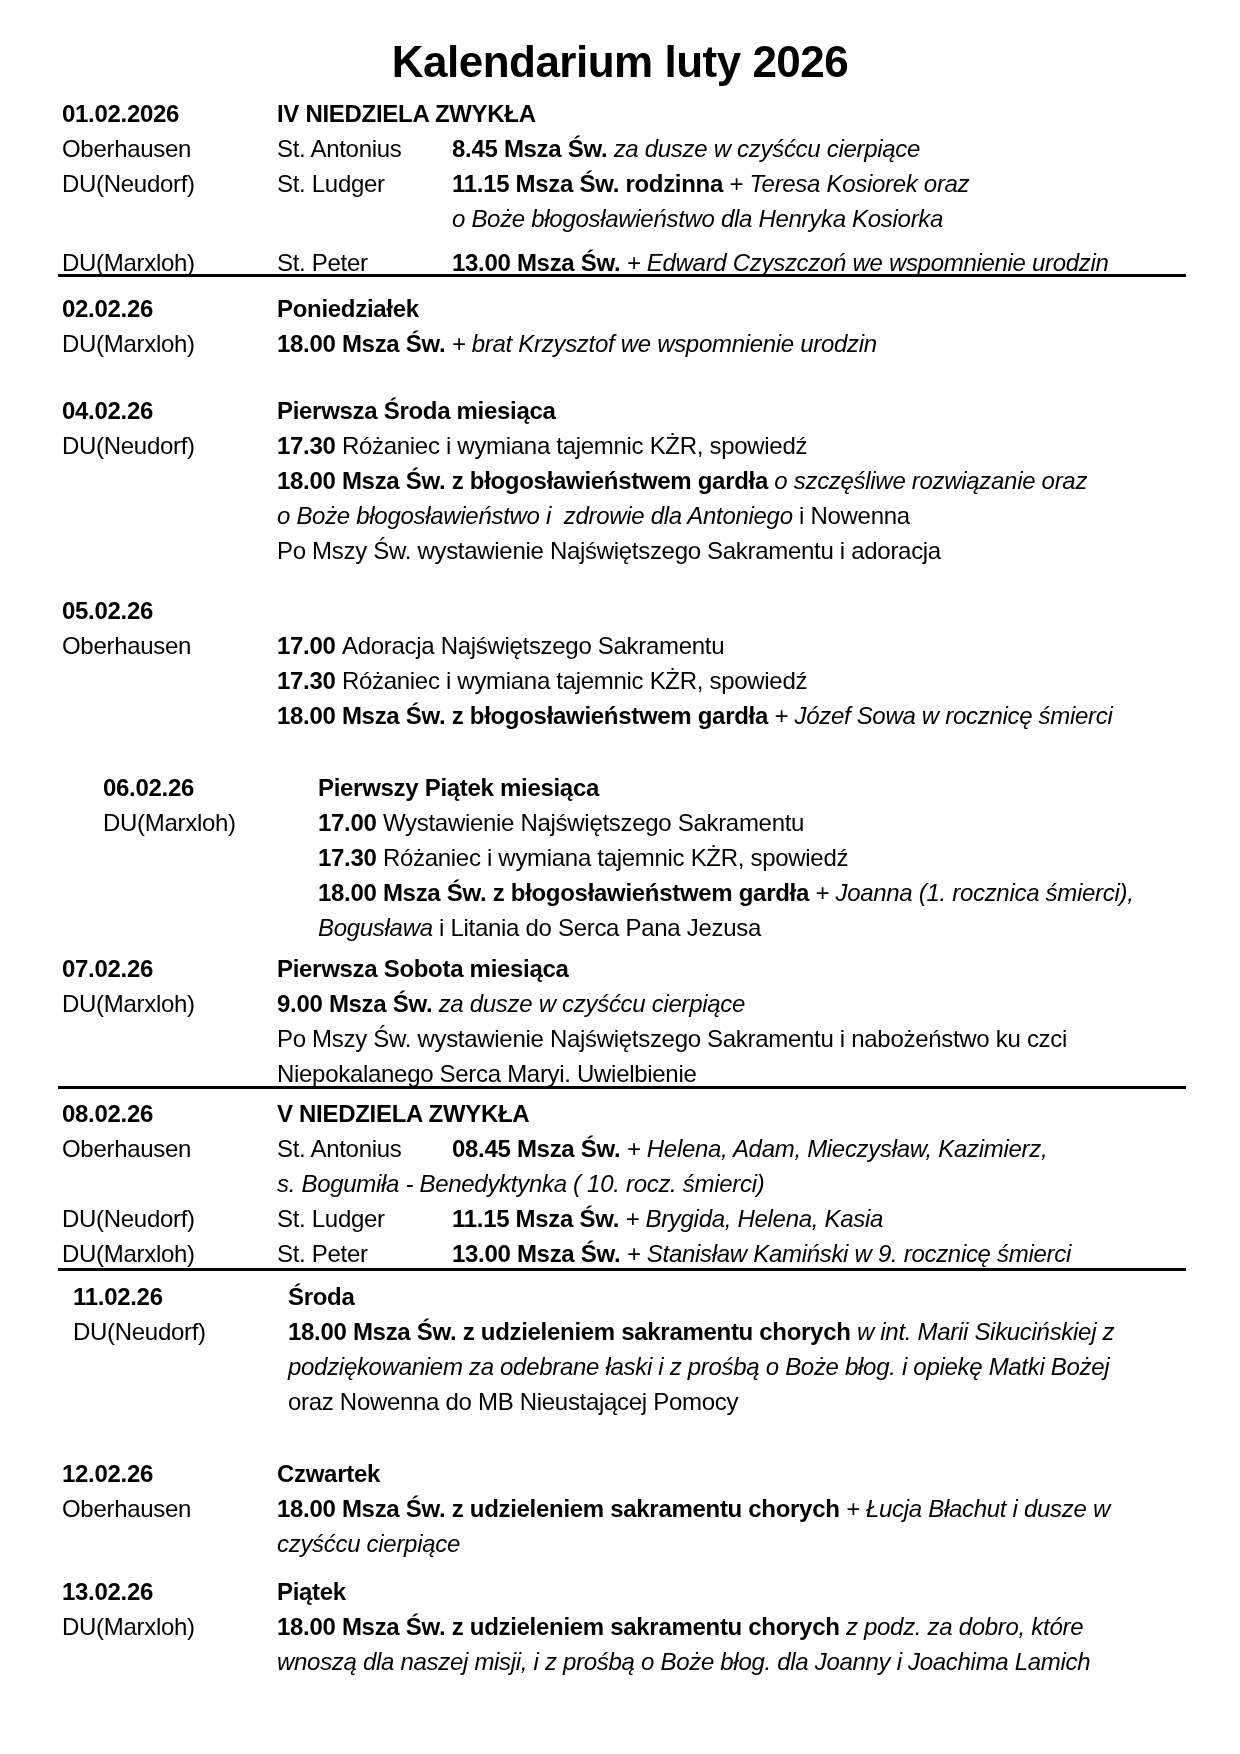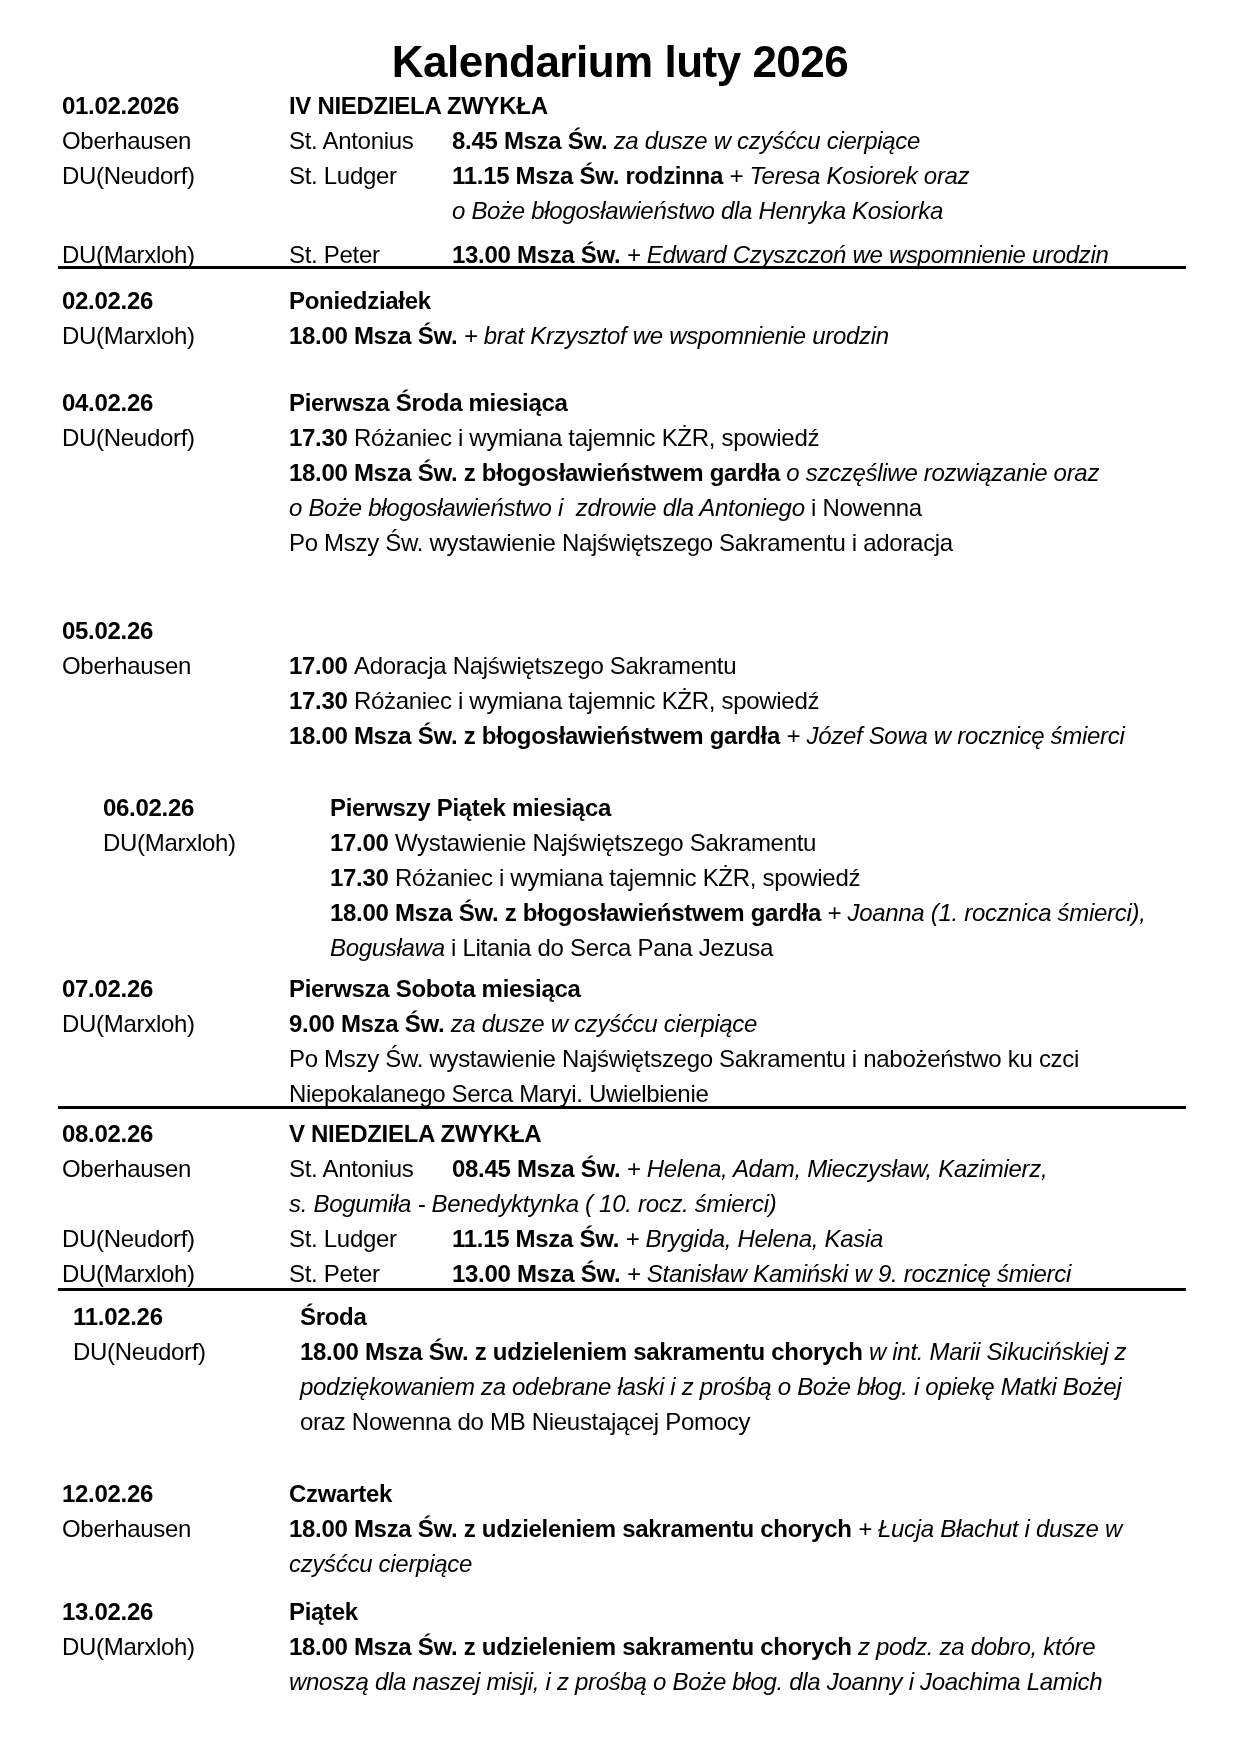--- a/index.html
+++ b/index.html
@@ -26,38 +26,38 @@
   .row { position: relative; height: 35px; }
   .cell {
     position: absolute;
     top: 0;
     white-space: nowrap;
     font-size: 24px;
     line-height: 35px;
     letter-spacing: -0.3px;
   }
   .c1 { left: 62px; }
-  .c2 { left: 289px; }
+  .c2 { left: 277px; }
   .c3 { left: 452px; }
   .seg.b { font-weight: bold; }
   .seg.i { font-style: italic; }
   .rule {
     height: 3px;
     background: #000000;
     margin-left: 58px;
     width: 1128px;
   }
 </style>
 </head>
 <body>
 
 <div class="page">
   <div class="title">Kalendarium luty 2026</div>
   <div id="content">
-      <section class="cal-section" style="">
+      <section class="cal-section" style="margin-top: 8px;">
         <div class="row">
           <span class="cell c1"><span class="seg b">01.02.2026</span></span>
           <span class="cell c2"><span class="seg b">IV NIEDZIELA ZWYKŁA</span></span>
         </div>
         <div class="row">
           <span class="cell c1"><span class="seg r">Oberhausen</span></span>
           <span class="cell c2"><span class="seg r">St. Antonius</span></span>
           <span class="cell c3"><span class="seg b">8.45 Msza Św. </span><span class="seg i">za dusze w czyśćcu cierpiące</span></span>
         </div>
         <div class="row">
@@ -97,21 +97,21 @@
         <div class="row">
           <span class="cell c2"><span class="seg b">18.00 Msza Św. z błogosławieństwem gardła </span><span class="seg i">o szczęśliwe rozwiązanie oraz</span></span>
         </div>
         <div class="row">
           <span class="cell c2"><span class="seg i">o Boże błogosławieństwo i &nbsp;zdrowie dla Antoniego </span><span class="seg r">i Nowenna</span></span>
         </div>
         <div class="row">
           <span class="cell c2"><span class="seg r">Po Mszy Św. wystawienie Najświętszego Sakramentu i adoracja</span></span>
         </div>
       </section>
-      <section class="cal-section" style="margin-top: 53px;">
+      <section class="cal-section" style="margin-top: 25px;">
         <div class="row">
           <span class="cell c1"><span class="seg b">05.02.26</span></span>
         </div>
         <div class="row">
           <span class="cell c1"><span class="seg r">Oberhausen</span></span>
           <span class="cell c2"><span class="seg b">17.00 </span><span class="seg r">Adoracja Najświętszego Sakramentu</span></span>
         </div>
         <div class="row">
           <span class="cell c2"><span class="seg b">17.30 </span><span class="seg r">Różaniec i wymiana tajemnic KŻR, spowiedź</span></span>
         </div>

